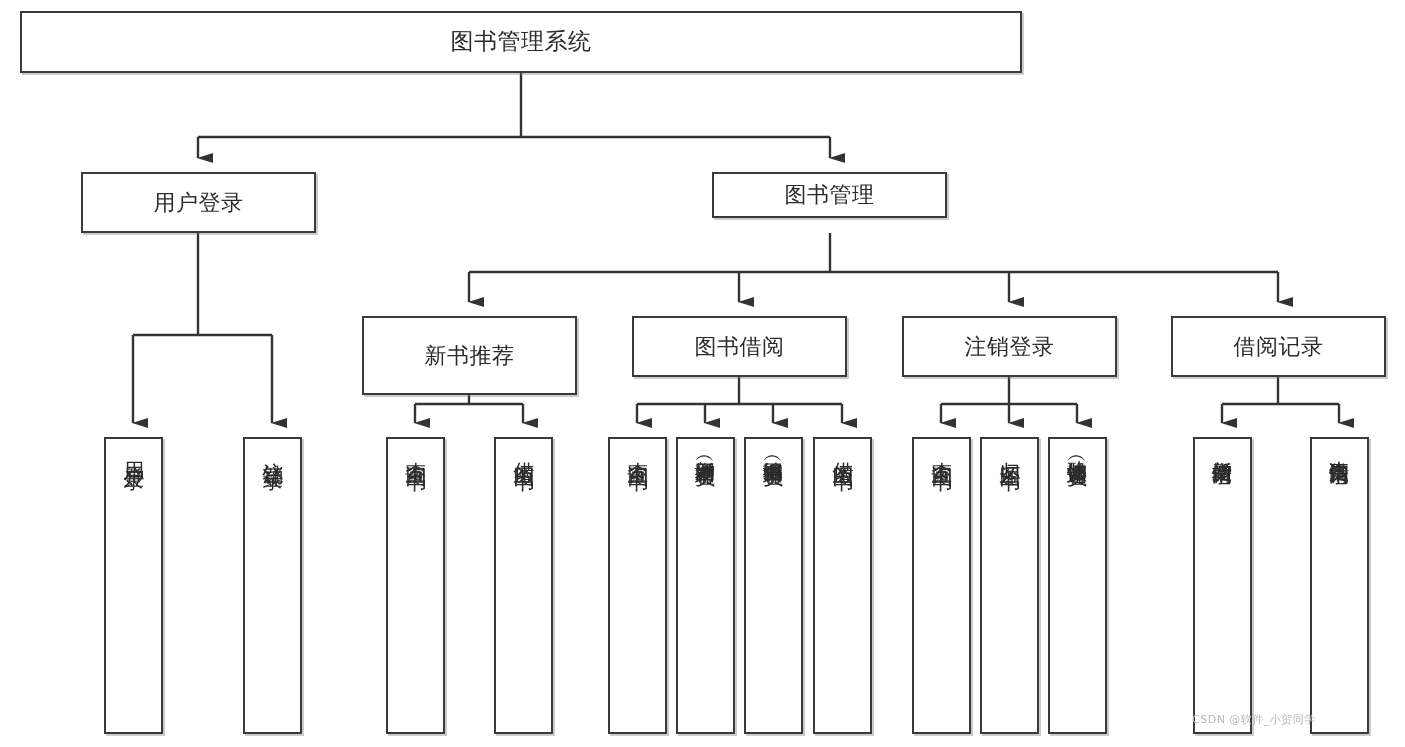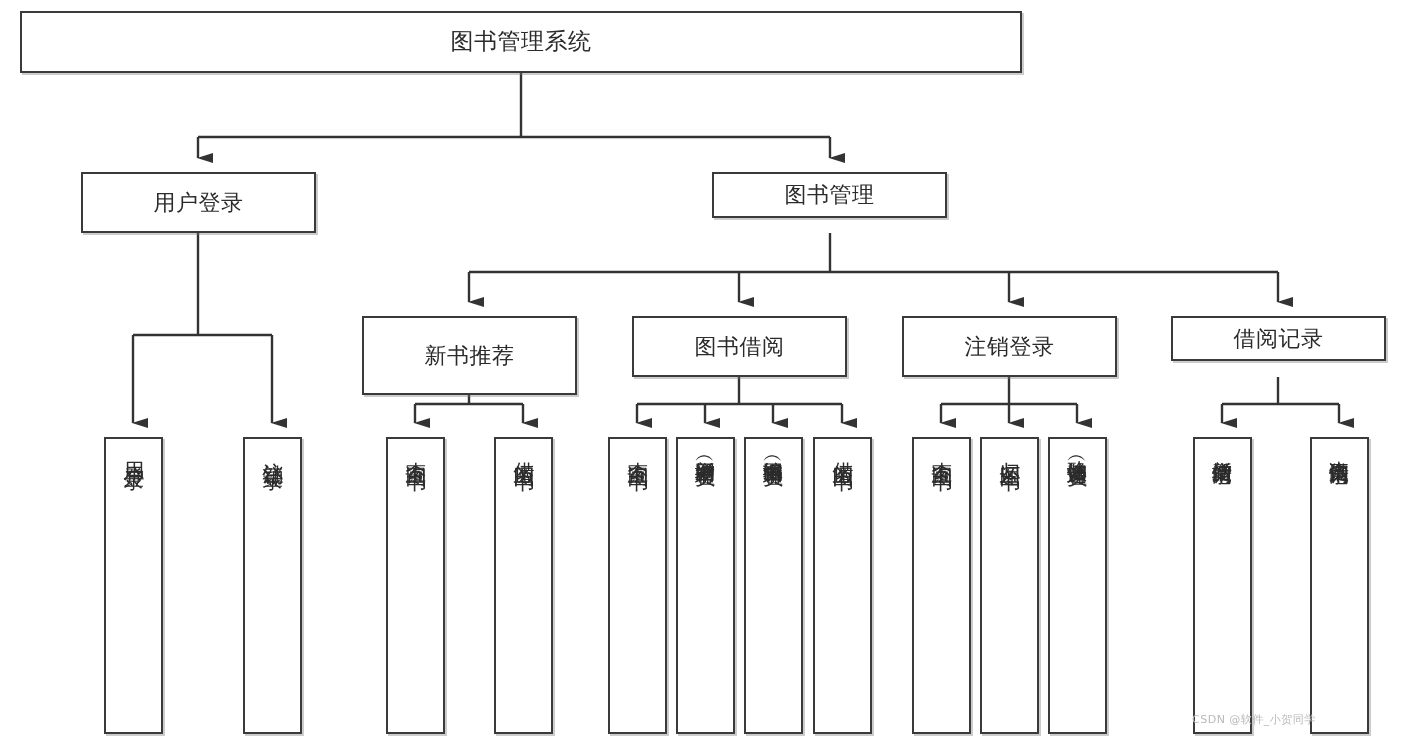--- a/index.html
+++ b/index.html
@@ -151,21 +151,21 @@
 
   <div class="node horiz" style="left:362px; top:316px; width:215px; height:79px;">
     <span class="label">新书推荐</span>
   </div>
   <div class="node horiz" style="left:632px; top:316px; width:215px; height:61px;">
     <span class="label">图书借阅</span>
   </div>
   <div class="node horiz" style="left:902px; top:316px; width:215px; height:61px;">
     <span class="label">注销登录</span>
   </div>
-  <div class="node horiz" style="left:1171px; top:316px; width:215px; height:45px;">
+  <div class="node horiz" style="left:1171px; top:316px; width:215px; height:61px;">
     <span class="label">借阅记录</span>
   </div>
 
   <div class="node vert" style="left:104px; top:437px; width:59px; height:297px;">
     <span class="label">用户登录</span>
   </div>
   <div class="node vert" style="left:243px; top:437px; width:59px; height:297px;">
     <span class="label">注销登录</span>
   </div>
 

